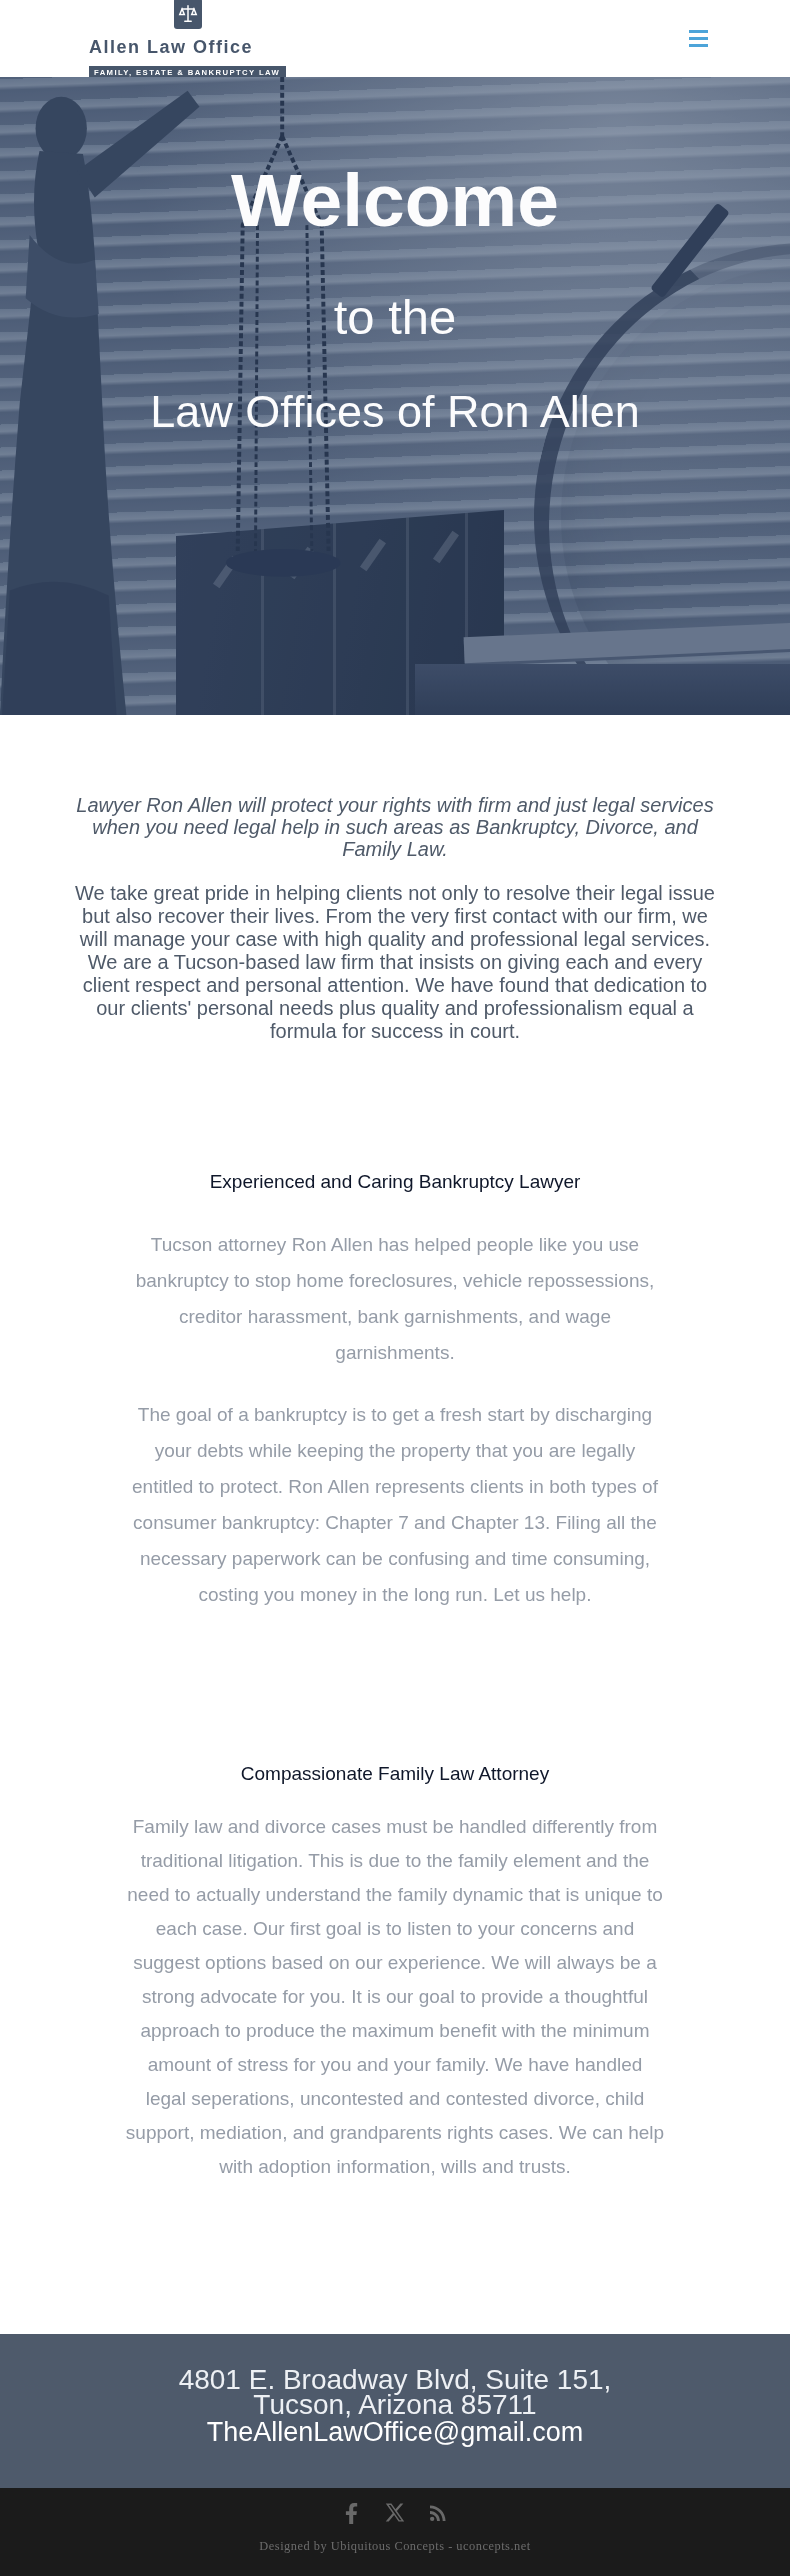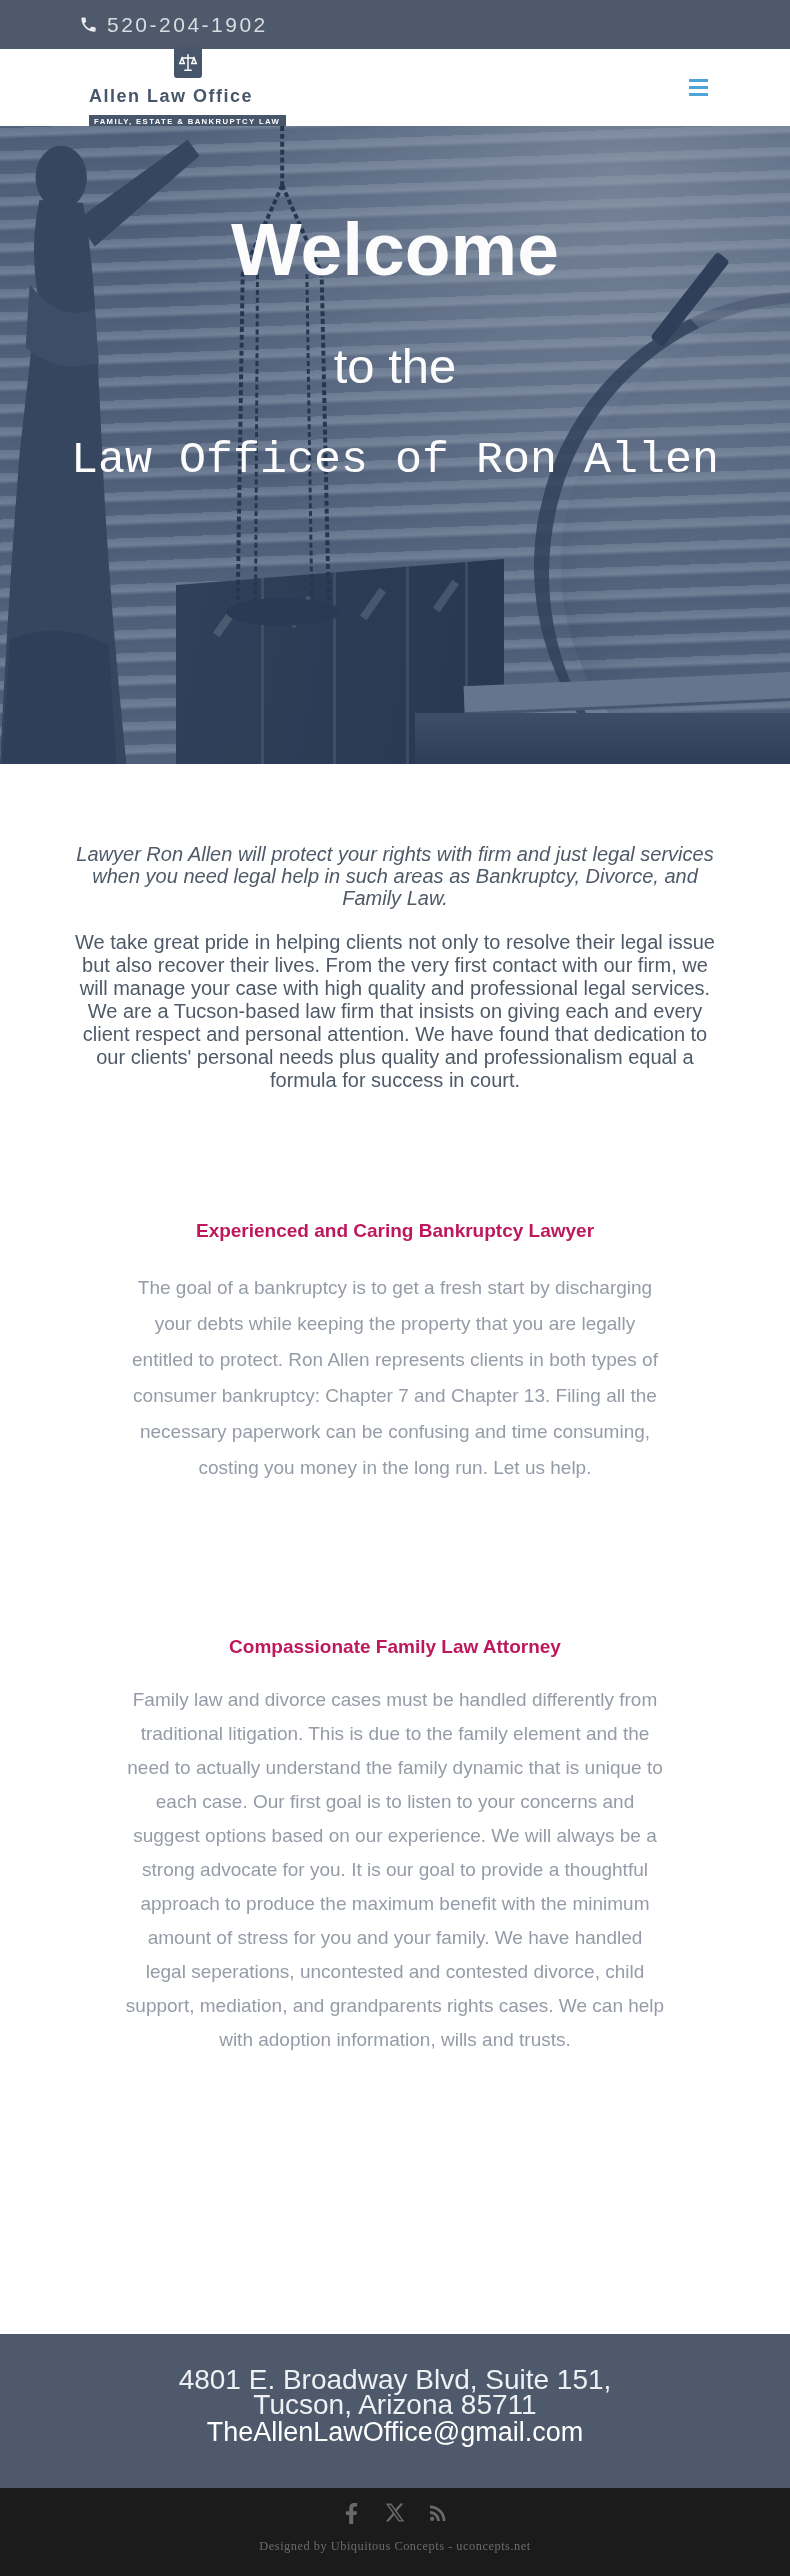--- a/index.html
+++ b/index.html
@@ -40,30 +40,30 @@
       clip-path:polygon(0 26px, 100% 0, 100% 100%, 0 100%); }
   .hero-books .spine { position:absolute; top:0; bottom:0; width:3px; background:rgba(214,222,234,0.18); }
   .hero-books .lbl { position:absolute; background:rgba(214,222,234,0.28); transform:rotate(-55deg); }
   .chains-svg { position:absolute; left:198px; top:0; width:198px; height:638px; stroke:#1d2a40; }
   .hero-sill { position:absolute; left:464px; top:553px; width:336px; height:26px; background:#8b97a9; transform:rotate(-2.5deg); box-shadow:0 3px 0 #55637b; }
   .hero-desk { position:absolute; left:415px; bottom:0; width:375px; height:51px; background:linear-gradient(#43516b, #2a3850); }
   .hero-tint { position:absolute; inset:0; background:rgba(56,71,100,0.42); }
   .hero-text { position:relative; z-index:5; text-align:center; padding-top:86px; color:#fcfcfd; }
   .hero-text h1 { font-size:75px; line-height:1.0; font-weight:600; }
   .hero-text h2 { font-size:49px; line-height:1.0; font-weight:300; margin-top:55px;text-align:center; }
-  .hero-text h3 { font-size:45px; line-height:1.0; font-weight:400; margin-top:47px;font-family:Liberation Mono, monospace; }
+  .hero-text h3 { font-size:45px; line-height:1.0; font-weight:400; margin-top:47px; }
 
   
   .intro { padding-top:79px; text-align:center; }
   .intro .lead { font-style:italic; font-size:20px; line-height:22px; color:#4f5a69; max-width:664px; margin:0 auto; }
   .intro .body { font-size:20px; line-height:23px; color:#4f5a69; max-width:654px; margin:22px auto 0; }
 
   
   .practice { text-align:center; }
-  .practice h4 { font-size:19px; line-height:26px; font-weight:bold; color:#be185d; }
+  .practice h4 { font-size:19px; line-height:26px; font-weight:normal; color:#0f172a; }
   .practice p { font-size:19px; color:#959ca7; max-width:539px; margin-left:auto; margin-right:auto; }
   .sec-bank { padding-top:126px; }
   .sec-bank p { line-height:36px; }
   .sec-bank p.p1 { margin-top:32px; }
   .sec-bank p.p2 { margin-top:26px; }
   .sec-family { padding-top:148px; }
   .sec-family p { line-height:34px; margin-top:23px; }
 
   
   .footer-slate { position:absolute; left:0; top:2334px; width:790px; height:154px; background:#4e5a6b; text-align:center; padding-top:33px; }
@@ -73,28 +73,20 @@
   .social-row { display:flex; justify-content:center; gap:19px; }
   .social-row a { display:block; width:24px; height:24px; cursor:pointer; }
   .social-row svg { width:24px; height:24px; fill:#696969; }
   .credit { margin-top:14px; font-family:"Liberation Serif", serif; font-size:12.4px; color:#6c6c6c; letter-spacing:0.5px; }
 </style>
 </head>
 <body>
 
 <div class="page">
 
-  <div class="topbar">
-    <a class="phone-link">
-      <svg class="phone-ic" viewBox="0 0 24 24">
-        <path d="M6.62 10.79c1.44 2.83 3.76 5.14 6.59 6.59l2.2-2.2c.27-.27.67-.36 1.02-.24 1.12.37 2.33.57 3.57.57.55 0 1 .45 1 1V20c0 .55-.45 1-1 1-9.39 0-17-7.61-17-17 0-.55.45-1 1-1h3.5c.55 0 1 .45 1 1 0 1.25.2 2.45.57 3.57.11.35.03.74-.25 1.02l-2.2 2.2z"></path>
-      </svg>
-      <span class="phone-num">520-204-1902</span>
-    </a>
-  </div>
 
   <div class="header">
     <div class="logo">
       <div class="logo-box">
         <svg viewBox="0 0 24 24">
           <path d="M12 3v16 M5.5 6.5h13 M8.5 20h7"></path>
           <path d="M5.5 6.5 L3 12.5 h5 z"></path>
           <path d="M18.5 6.5 L16 12.5 h5 z"></path>
         </svg>
       </div>
@@ -155,20 +147,21 @@
     </div>
   </div>
 
   <div class="intro">
     <p class="lead">Lawyer Ron Allen will protect your rights with firm and just legal services when you need legal help in such areas as Bankruptcy, Divorce, and Family Law.</p>
     <p class="body">We take great pride in helping clients not only to resolve their legal issue but also recover their lives. From the very first contact with our firm, we will manage your case with high quality and professional legal services. We are a Tucson-based law firm that insists on giving each and every client respect and personal attention. We have found that dedication to our clients' personal needs plus quality and professionalism equal a formula for success in court.</p>
   </div>
 
   <div class="practice sec-bank">
     <h4>Experienced and Caring Bankruptcy Lawyer</h4>
+    <p class="p1">Tucson attorney Ron Allen has helped people like you use bankruptcy to stop home foreclosures, vehicle repossessions, creditor harassment, bank garnishments, and wage garnishments.</p>
     <p class="p2">The goal of a bankruptcy is to get a fresh start by discharging your debts while keeping the property that you are legally entitled to protect. Ron Allen represents clients in both types of consumer bankruptcy: Chapter 7 and Chapter 13.  Filing all the necessary paperwork can be confusing and time consuming, costing you money in the long run.  Let us help.</p>
   </div>
 
   <div class="practice sec-family">
     <h4>Compassionate Family Law Attorney</h4>
     <p>Family law and divorce cases must be handled differently from traditional litigation. This is due to the family element and the need to actually understand the family dynamic that is unique to each case. Our first goal is to listen to your concerns and suggest options based on our experience. We will always be a strong advocate for you. It is our goal to provide a thoughtful approach to produce the maximum benefit with the minimum amount of stress for you and your family.  We have handled legal seperations, uncontested and contested divorce, child support, mediation, and grandparents rights cases.  We can help with adoption information, wills and trusts.</p>
   </div>
 
   <div class="footer-slate">
     <div class="addr">4801 E. Broadway Blvd, Suite 151,</div>

